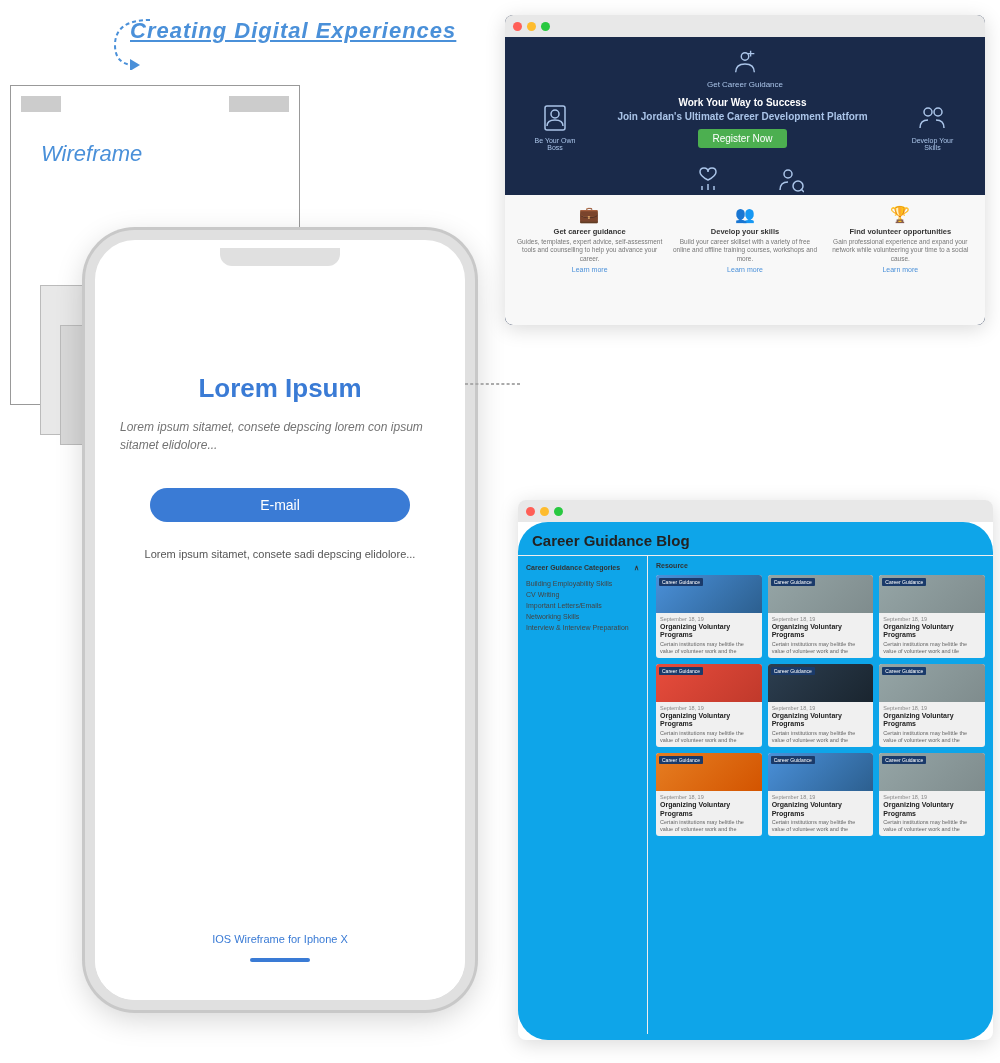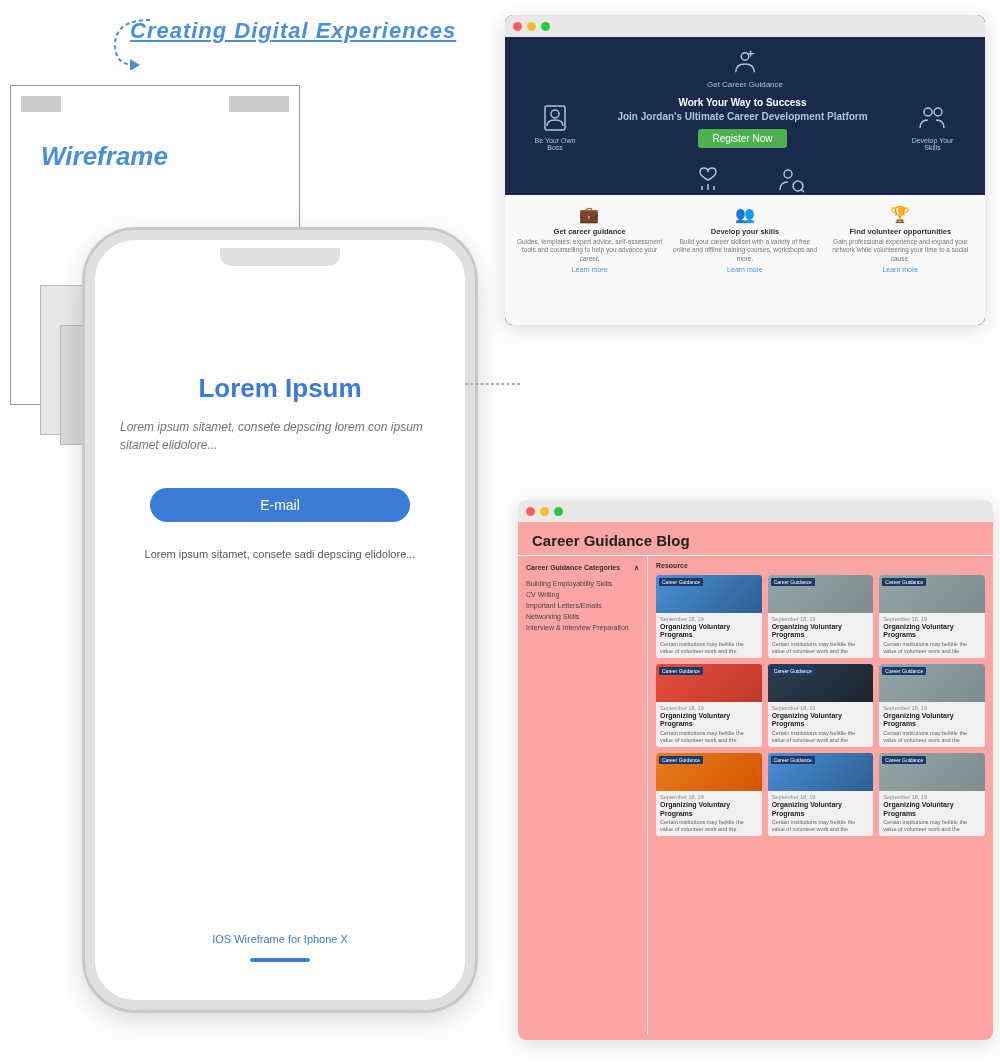--- a/index.html
+++ b/index.html
@@ -45,22 +45,22 @@
       top: 0; left: 0;
       width: 290px; height: 320px;
       border: 1.5px solid #999;
       background: #fff;
     }
     .wireframe-label {
       position: absolute;
       top: 55px;
       left: 30px;
       color: #4a90d9;
-      font-size: 26px;
-      font-weight: bold;
+      font-size: 22px;
+      font-weight: normal;
       font-style: italic;
     }
     .wireframe-small-rect1 {
       position: absolute;
       top: 10px; left: 10px;
       width: 40px; height: 16px;
       background: #ccc;
     }
     .wireframe-small-rect2 {
       position: absolute;
@@ -356,23 +356,24 @@
       top: 500px;
       left: 518px;
       width: 475px;
       height: 540px;
       border-radius: 8px;
       box-shadow: 0 4px 20px rgba(0,0,0,0.15);
       overflow: hidden;
       background: #fff;
     }
     .browser2-content {
-      background: #fca5a5;
+      background: #0ea5e9;
       height: calc(100% - 22px);
       overflow: hidden;
+      border-radius: 30px;
     }
     .blog-header {
       padding: 10px 14px 6px;
       border-bottom: 1px solid #eee;
     }
     .blog-title {
       font-size: 15px;
       font-weight: bold;
       color: #222;
     }

